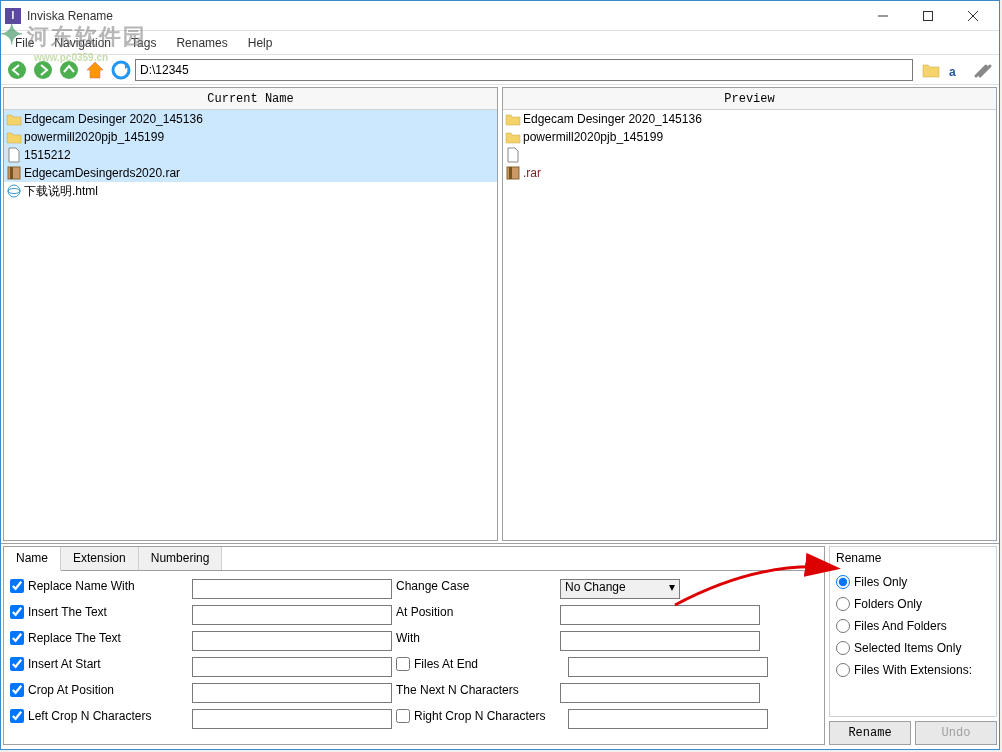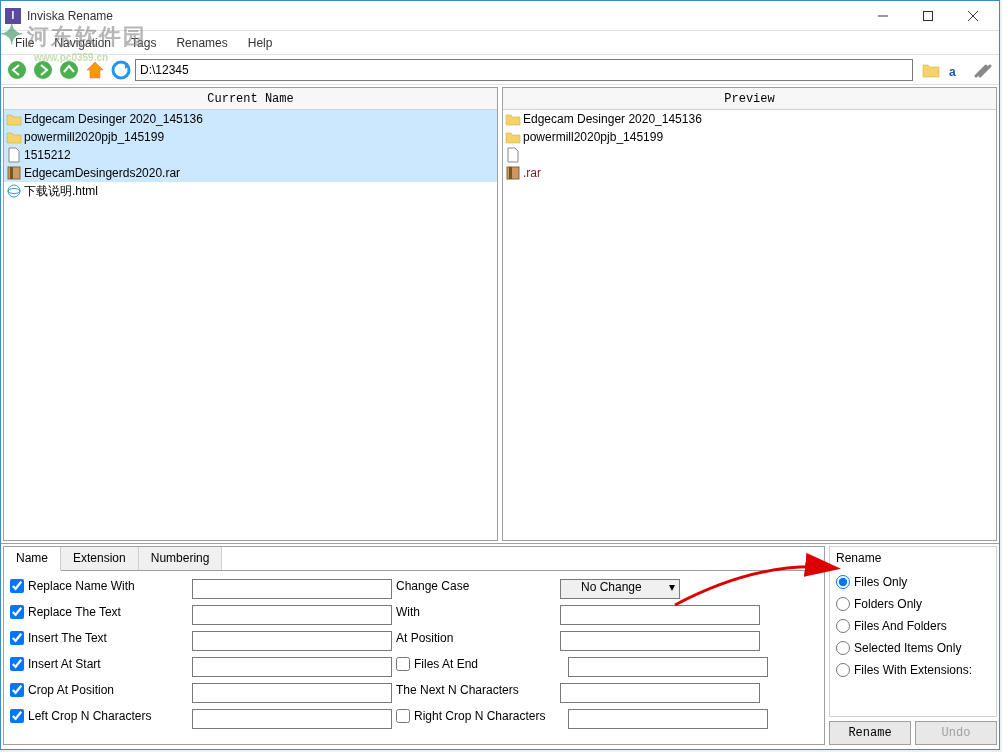--- a/index.html
+++ b/index.html
@@ -30,21 +30,21 @@
 .tabs { height: 24px; display: flex; border-bottom: 1px solid #a0a0a0; font-family: "Courier New", monospace; }
 .tab { padding: 4px 12px; cursor: default; border-right: 1px solid #d0d0d0; background: #f0f0f0; }
 .tab.active { background: #fff; border-bottom: 1px solid #fff; margin-bottom: -1px; }
 .form-area { flex: 1; padding: 8px 6px; font-family: "Courier New", monospace; }
 .form-row { display: flex; align-items: flex-start; height: 26px; gap: 4px; }
 .chk { width: 14px; height: 14px; }
 .form-label { width: 160px; }
 .form-input { width: 200px; height: 20px; border: 1px solid #7a7a7a; padding: 0 2px; }
 .form-label2 { width: 160px; }
 .form-input2 { width: 200px; height: 20px; border: 1px solid #7a7a7a; padding: 0 2px; }
-.case-select { width: 120px; height: 20px; border: 1px solid #7a7a7a; background: #f0f0f0; padding: 0 20px; position: relative; }
+.case-select { width: 120px; height: 20px; border: 1px solid #7a7a7a; background: #f0f0f0; padding: 0 4px; position: relative; }
 .rename-section { width: 168px; margin: 2px; display: flex; flex-direction: column; }
 .rename-group { border: 1px solid #d0d0d0; background: #fff; padding: 4px 6px; flex: 1; font-family: "Courier New", monospace; }
 .rename-title { margin-bottom: 6px; }
 .radio-row { display: flex; align-items: center; height: 22px; gap: 4px; }
 .radio { width: 14px; height: 14px; }
 .button-row { display: flex; gap: 4px; margin-top: 4px; }
 .action-btn { flex: 1; height: 24px; border: 1px solid #a0a0a0; background: #e8e8e8; font-family: "Courier New", monospace; cursor: default; }
 .action-btn:disabled { color: #a0a0a0; }
 .watermark { position: absolute; top: 18px; left: 0; pointer-events: none; opacity: 0.6; font-weight: bold; }
 .watermark-logo { color: #2e8b57; font-size: 28px; }
@@ -238,30 +238,30 @@
       <div class="form-area" id="form-area">
           <div class="form-row">
             <input type="checkbox" class="chk" checked="" style="">
             <span class="form-label">Replace Name With</span>
             <input class="form-input" style="">
             <span class="form-label2">Change Case</span>
             <div class="case-select">No Change<span style="position:absolute;right:4px">▾</span></div>
           </div>
           <div class="form-row">
             <input type="checkbox" class="chk" checked="" style="">
+            <span class="form-label">Insert The Text</span>
+            <input class="form-input" style="">
+            <span class="form-label2">At Position</span>
+            <input class="form-input2" style="">
+          </div>
+          <div class="form-row">
+            <input type="checkbox" class="chk" checked="" style="">
             <span class="form-label">Replace The Text</span>
             <input class="form-input" style="">
             <span class="form-label2">With</span>
-            <input class="form-input2" style="">
-          </div>
-          <div class="form-row">
-            <input type="checkbox" class="chk" checked="" style="">
-            <span class="form-label">Insert The Text</span>
-            <input class="form-input" style="">
-            <span class="form-label2">At Position</span>
             <input class="form-input2" style="">
           </div>
           <div class="form-row">
             <input type="checkbox" class="chk" checked="" style="">
             <span class="form-label">Insert At Start</span>
             <input class="form-input" style="">
             <input type="checkbox" class="chk" style="">
             <span class="form-label2" style="width:150px">Files At End</span>
             <input class="form-input2" style="">
           </div>

